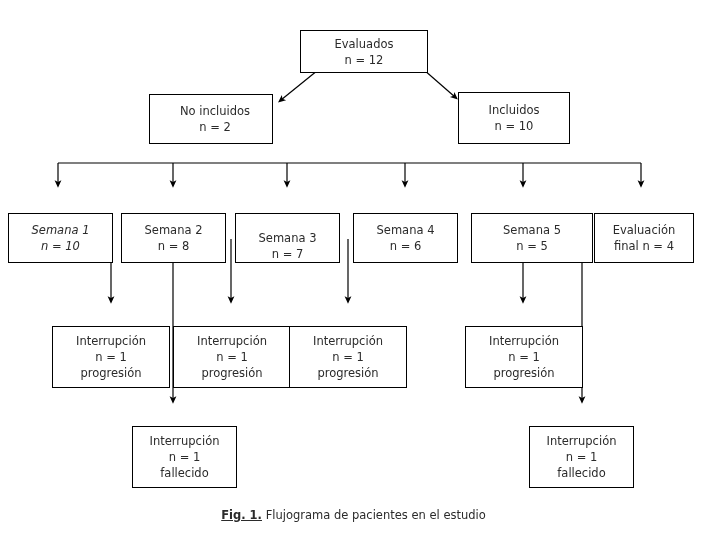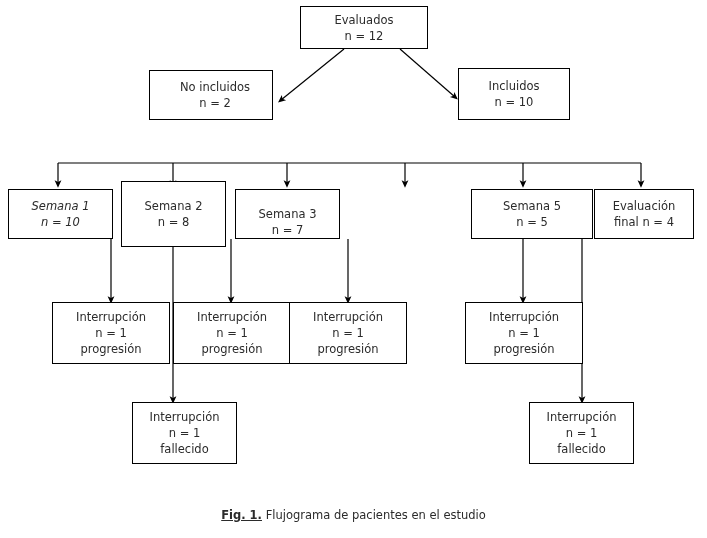--- a/index.html
+++ b/index.html
@@ -25,20 +25,21 @@
     background: #ffffff;
     display: flex;
     flex-direction: column;
     align-items: center;
     justify-content: center;
     font-size: 11.5px;
     line-height: 16px;
     color: #2b2b2b;
     text-align: center;
     z-index: 3;
+    margin-top: 24px;
   }
   .node .ln { display: block; white-space: nowrap; }
   svg.wires {
     position: absolute;
     left: 0;
     top: 0;
     width: 707px;
     height: 538px;
     z-index: 1;
     overflow: visible;
@@ -102,30 +103,34 @@
   <div class="node" style="left:458px; top:68px; width:112px; height:52px;text-align:center;">
     <span class="ln">Incluidos</span>
     <span class="ln">n = 10</span>
   </div>
 
   <div class="node" style="left:8px; top:189px; width:105px; height:50px;font-style:italic;">
     <span class="ln">Semana 1</span>
     <span class="ln">n = 10</span>
   </div>
 
-  <div class="node" style="left:121px; top:181px; width:105px; height:66px;align-items:center;">
+  <div class="node" style="left:121px; top:189px; width:105px; height:50px;align-items:center;">
     <span class="ln">Semana 2</span>
     <span class="ln">n = 8</span>
   </div>
 
   <div class="node" style="left:235px; top:189px; width:105px; height:50px;justify-content:flex-end;">
     <span class="ln">Semana 3</span>
     <span class="ln">n = 7</span>
   </div>
 
+  <div class="node" style="left:353px; top:189px; width:105px; height:50px;">
+    <span class="ln">Semana 4</span>
+    <span class="ln">n = 6</span>
+  </div>
 
   <div class="node" style="left:471px; top:189px; width:122px; height:50px;">
     <span class="ln">Semana 5</span>
     <span class="ln">n = 5</span>
   </div>
 
   <div class="node" style="left:594px; top:189px; width:100px; height:50px;">
     <span class="ln">Evaluación</span>
     <span class="ln">final n = 4</span>
   </div>

